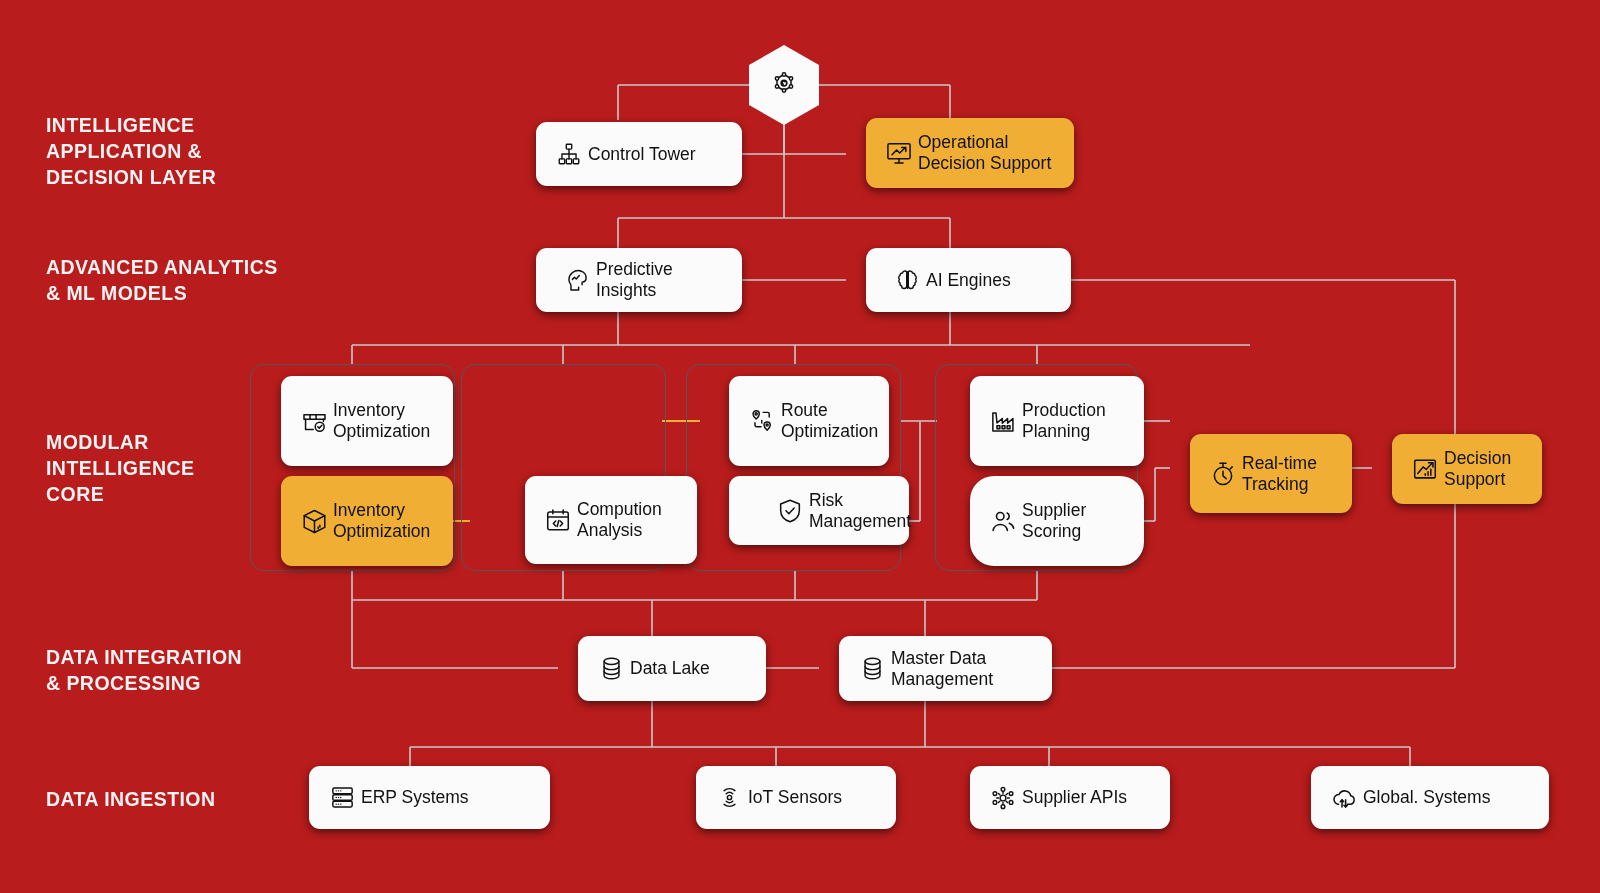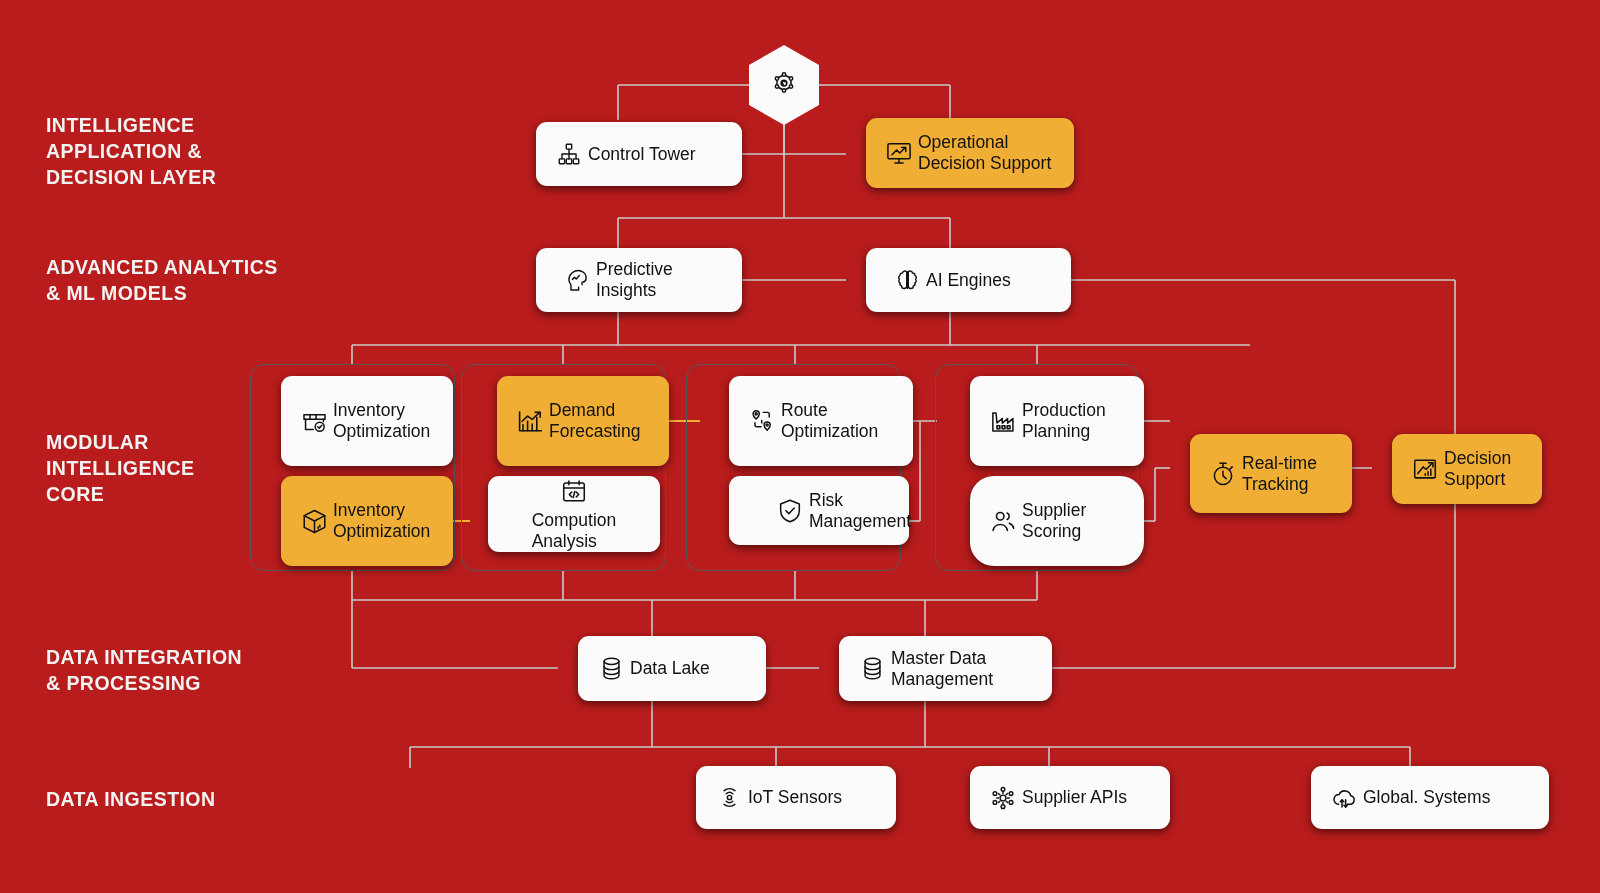--- a/index.html
+++ b/index.html
@@ -279,49 +279,37 @@
         <path d="M12 2.9 L 20.5 7.2 V 16.8 L 12 21.1 L 3.5 16.8 V 7.2 Z"></path>
         <path d="M3.5 7.2 L 12 11.6 L 20.5 7.2"></path>
         <path d="M12 11.6 V 21.1"></path>
         <path d="M16.4 15.2 l .1 1.4 M15 16.6 l .1 1.3"></path>
       </svg>
     </span>
     <span class="lbl">Inventory
 Optimization</span>
   </div>
 
-  <div class="card amber" style="left:477px; top:376px; width:172px; height:90px;">
-    <span class="ico">
-      <svg width="29" height="29" viewBox="0 0 24 24" fill="none" stroke="#111" stroke-width="1.3" stroke-linecap="round" stroke-linejoin="round">
-        <path d="M3 4.2 V 19.6 H 21"></path>
-        <path d="M5.8 19.6 V 14.6 M9.6 19.6 V 11.8 M13.4 19.6 V 14.2 M17.2 19.6 V 8.6"></path>
-        <path d="M5 11.8 L 9.6 7.6 L 13.4 10.3 L 19.5 4.4"></path>
-        <path d="M15.8 4.4 H 20 V 8.4"></path>
-      </svg>
-    </span>
-    <span class="lbl">Demand
-Forecasting</span>
-  </div>
-
-  <div class="card" style="left:468px; top:476px; width:172px; height:76px;flex-direction:column;">
+
+  <div class="card" style="left:505px; top:476px; width:172px; height:88px;">
     <span class="ico">
       <svg width="28" height="28" viewBox="0 0 24 24" fill="none" stroke="#111" stroke-width="1.3" stroke-linecap="round" stroke-linejoin="round">
         <rect x="3.2" y="5.2" width="17.6" height="15.2" rx="1.6"></rect>
         <path d="M3.2 9.4 H 20.8"></path>
         <path d="M7.6 3.4 V 6.7 M16.4 3.4 V 6.7"></path>
         <path d="M10.1 12.8 L 8 15 L 10.1 17.2"></path>
         <path d="M13.9 12.8 L 16 15 L 13.9 17.2"></path>
         <path d="M12.7 12.4 L 11.3 17.6"></path>
       </svg>
     </span>
     <span class="lbl">Compution
 Analysis</span>
   </div>
 
-  <div class="card" style="left:709px; top:376px; width:184px; height:90px;">
+  <div class="card" style="left:709px; top:376px; width:160px; height:90px;">
     <span class="ico">
       <svg width="28" height="28" viewBox="0 0 24 24" fill="none" stroke="#111" stroke-width="1.25" stroke-linecap="round" stroke-linejoin="round">
         <path d="M7 3.2 a2.7 2.7 0 0 1 2.7 2.7 c0 2 -2.7 4.4 -2.7 4.4 S4.3 7.9 4.3 5.9 A2.7 2.7 0 0 1 7 3.2 Z"></path>
         <circle cx="7" cy="5.9" r="0.9"></circle>
         <path d="M16.4 12.8 a2.7 2.7 0 0 1 2.7 2.7 c0 2 -2.7 4.4 -2.7 4.4 s -2.7 -2.4 -2.7 -4.4 a2.7 2.7 0 0 1 2.7 -2.7 Z"></path>
         <circle cx="16.4" cy="15.5" r="0.9"></circle>
         <path d="M13 4.6 h 3.8 a1.4 1.4 0 0 1 1.4 1.4 v 2.6"></path>
         <path d="M11.2 16.9 H 7.4 A1.4 1.4 0 0 1 6 15.5 v -2"></path>
         <path d="M11.8 11.6 v 2.2"></path>
       </svg>
@@ -412,20 +400,33 @@
         <ellipse cx="12" cy="5.6" rx="6.6" ry="2.8"></ellipse>
         <path d="M5.4 5.6 V 18.4 c0 1.55 2.96 2.8 6.6 2.8 s6.6 -1.25 6.6 -2.8 V 5.6"></path>
         <path d="M5.4 10.2 c0 1.55 2.96 2.8 6.6 2.8 s6.6 -1.25 6.6 -2.8"></path>
         <path d="M5.4 14.5 c0 1.55 2.96 2.8 6.6 2.8 s6.6 -1.25 6.6 -2.8"></path>
       </svg>
     </span>
     <span class="lbl">Master Data
 Management</span>
   </div>
 
+  <div class="card" style="left:289px; top:766px; width:241px; height:63px;">
+    <span class="ico">
+      <svg width="27" height="27" viewBox="0 0 24 24" fill="none" stroke="#111" stroke-width="1.3" stroke-linecap="round" stroke-linejoin="round">
+        <rect x="3.4" y="3.6" width="17.2" height="5" rx="1.2"></rect>
+        <rect x="3.4" y="9.5" width="17.2" height="5" rx="1.2"></rect>
+        <rect x="3.4" y="15.4" width="17.2" height="5" rx="1.2"></rect>
+        <path d="M6.4 6.1 h .01 M8.4 6.1 h .01 M10.4 6.1 h .01"></path>
+        <path d="M6.4 12 h .01 M8.4 12 h .01 M10.4 12 h .01"></path>
+        <path d="M6.4 17.9 h .01 M8.4 17.9 h .01 M10.4 17.9 h .01"></path>
+      </svg>
+    </span>
+    <span class="lbl">ERP Systems</span>
+  </div>
 
   <div class="card" style="left:676px; top:766px; width:200px; height:63px;">
     <span class="ico">
       <svg width="27" height="27" viewBox="0 0 24 24" fill="none" stroke="#111" stroke-width="1.3" stroke-linecap="round" stroke-linejoin="round">
         <circle cx="12" cy="12" r="1.9"></circle>
         <path d="M9.1 8.6 a4.4 4.4 0 0 1 5.8 0"></path>
         <path d="M7.2 5.9 a7.7 7.7 0 0 1 9.6 0"></path>
         <path d="M9.1 15.4 a4.4 4.4 0 0 0 5.8 0"></path>
         <path d="M7.2 18.1 a7.7 7.7 0 0 0 9.6 0"></path>
       </svg>

